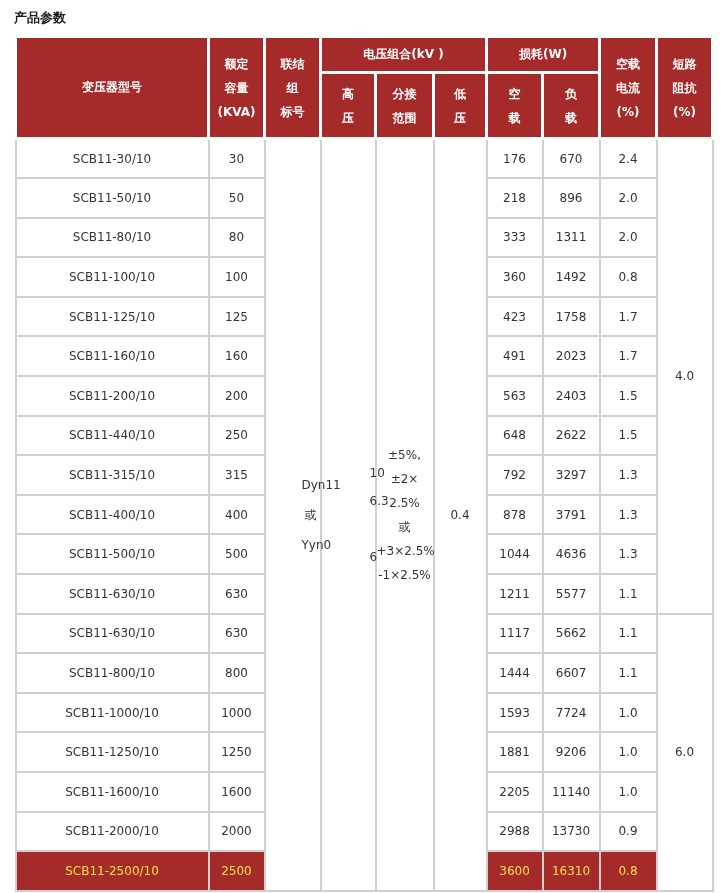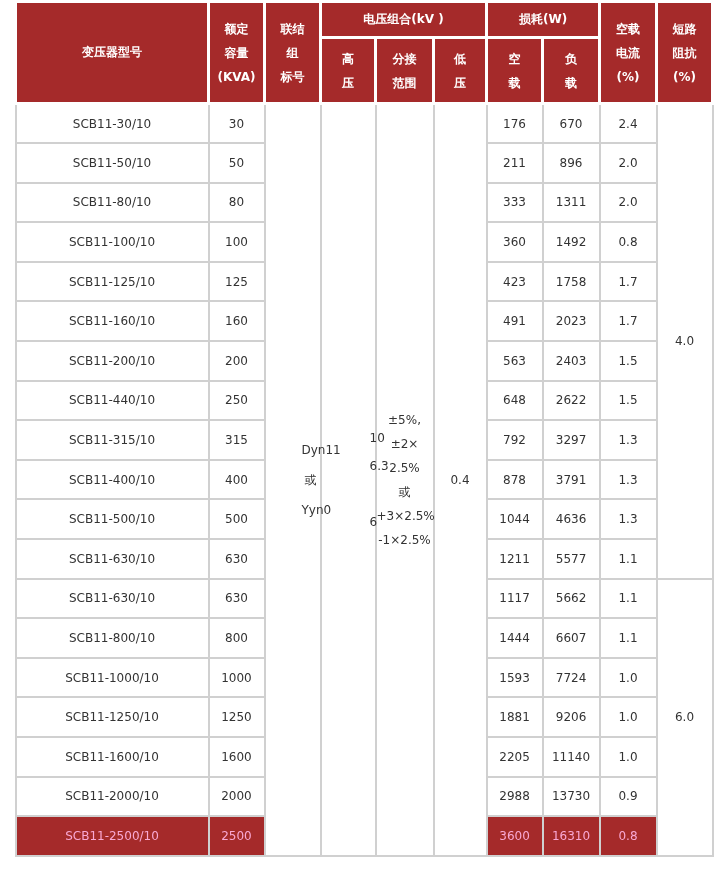--- a/index.html
+++ b/index.html
@@ -29,31 +29,32 @@
   tbody td{
     border:2px solid var(--border-gray);
     font-size:12px;
     color:var(--text-dark);
     text-align:center;
     vertical-align:middle;
     padding:0;
     background:#fff;
   }
   tbody tr{height:39.6px;}
-  tr.hl td.rcell{background:var(--accent-red);color:#f9a8d4;}
+  tr.hl td.rcell{background:var(--accent-red);color:#fde047;}
   .ln{min-height:1em;}
   th .ln{line-height:24px;min-height:24px;}
   td.linkage .ln{line-height:30px;min-height:30px;padding-left:36px;}
   td.hv .ln{line-height:28px;min-height:28px;margin-left:48px;}
   td.tap .ln{line-height:24px;min-height:24px;}
 </style>
 </head>
 <body>
 
 <div class="page">
+  <div class="page-title">产品参数</div>
 
   <table class="spec">
     <colgroup>
       <col style="width:193px">
         <col style="width:56px">
         <col style="width:56px">
       <col style="width:55px">
         <col style="width:58px">
         <col style="width:53px">
       <col style="width:56px">
@@ -135,21 +136,21 @@
         </td>
         <td rowspan="19">0.4</td>
         <td class="rcell">176</td>
         <td class="rcell">670</td>
         <td class="rcell">2.4</td>
         <td rowspan="12">4.0</td>
       </tr>
       <tr>
         <td class="rcell">SCB11-50/10</td>
         <td class="rcell">50</td>
-        <td class="rcell">211</td>
+        <td class="rcell">218</td>
         <td class="rcell">896</td>
         <td class="rcell">2.0</td>
       </tr>
       <tr>
         <td class="rcell">SCB11-80/10</td>
         <td class="rcell">80</td>
         <td class="rcell">333</td>
         <td class="rcell">1311</td>
         <td class="rcell">2.0</td>
       </tr>

